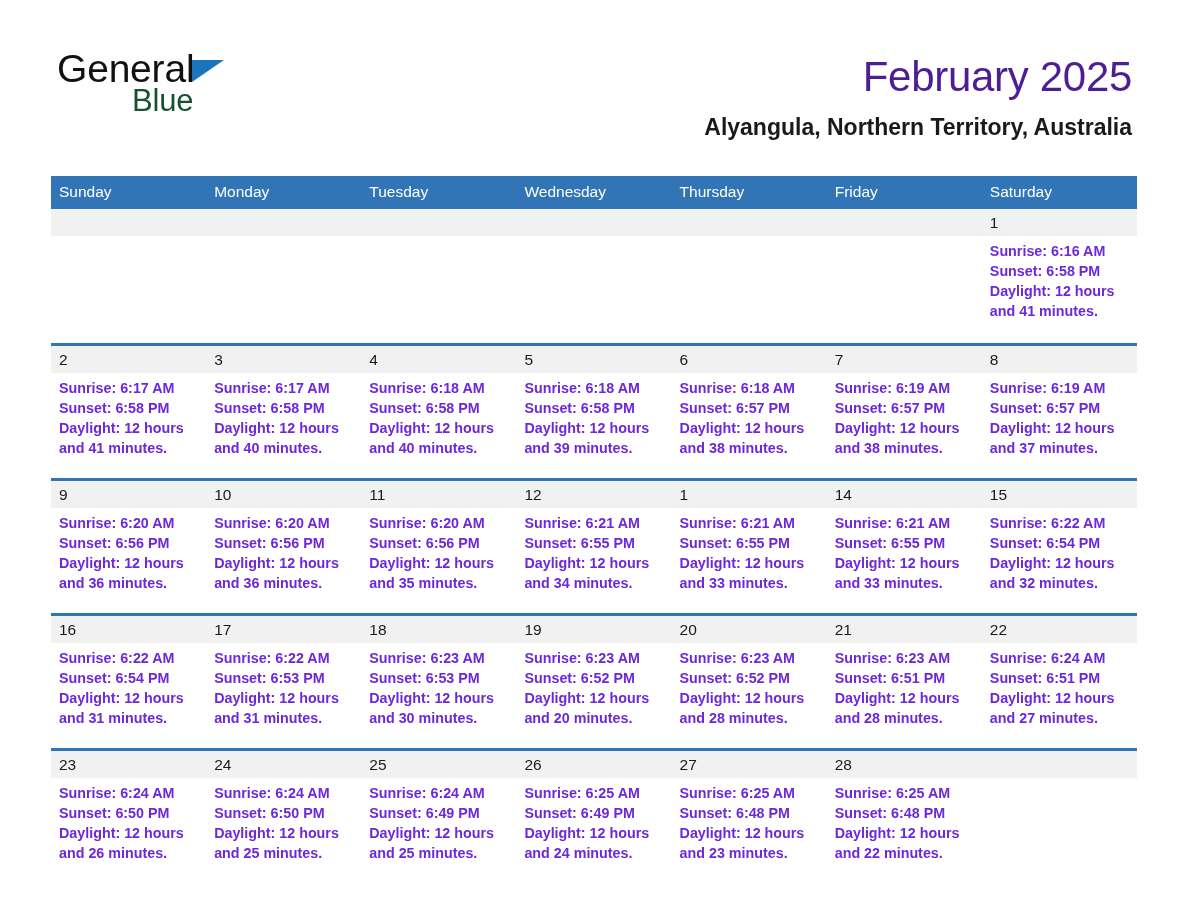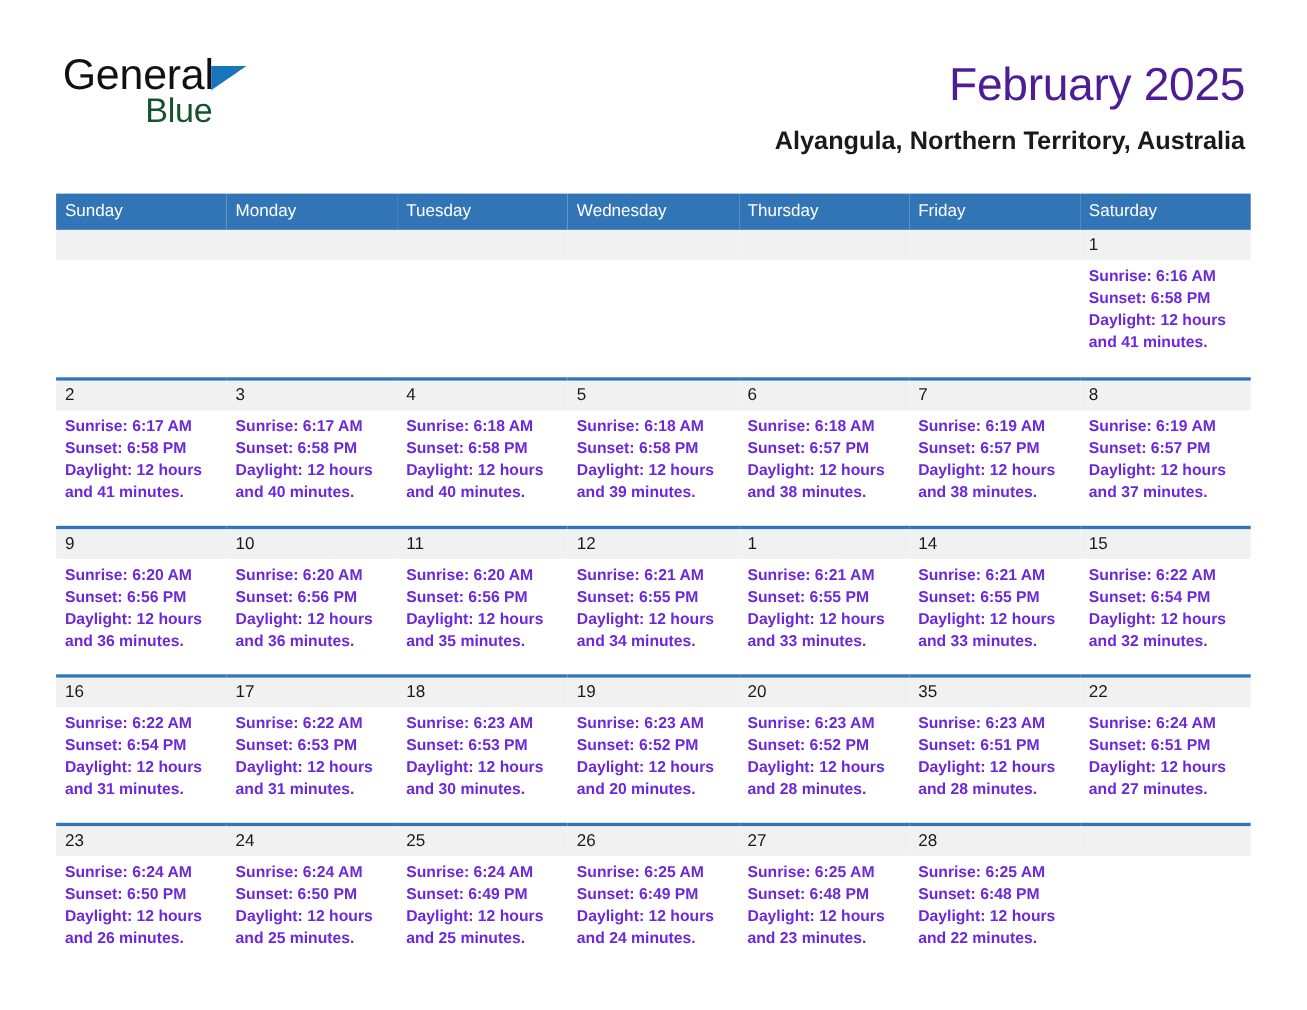--- a/index.html
+++ b/index.html
@@ -432,21 +432,21 @@
                 <span class="cell-body">
                   <span class="ln">Sunrise: 6:23 AM</span>
                   <span class="ln">Sunset: 6:52 PM</span>
                   <span class="ln">Daylight: 12 hours</span>
                   <span class="ln">and 28 minutes.</span>
                 </span>
               </span>
             </td>
             <td>
               <span class="cell-inner">
-                <span class="daynum">35</span>
+                <span class="daynum">21</span>
                 <span class="cell-body">
                   <span class="ln">Sunrise: 6:23 AM</span>
                   <span class="ln">Sunset: 6:51 PM</span>
                   <span class="ln">Daylight: 12 hours</span>
                   <span class="ln">and 28 minutes.</span>
                 </span>
               </span>
             </td>
             <td>
               <span class="cell-inner">

